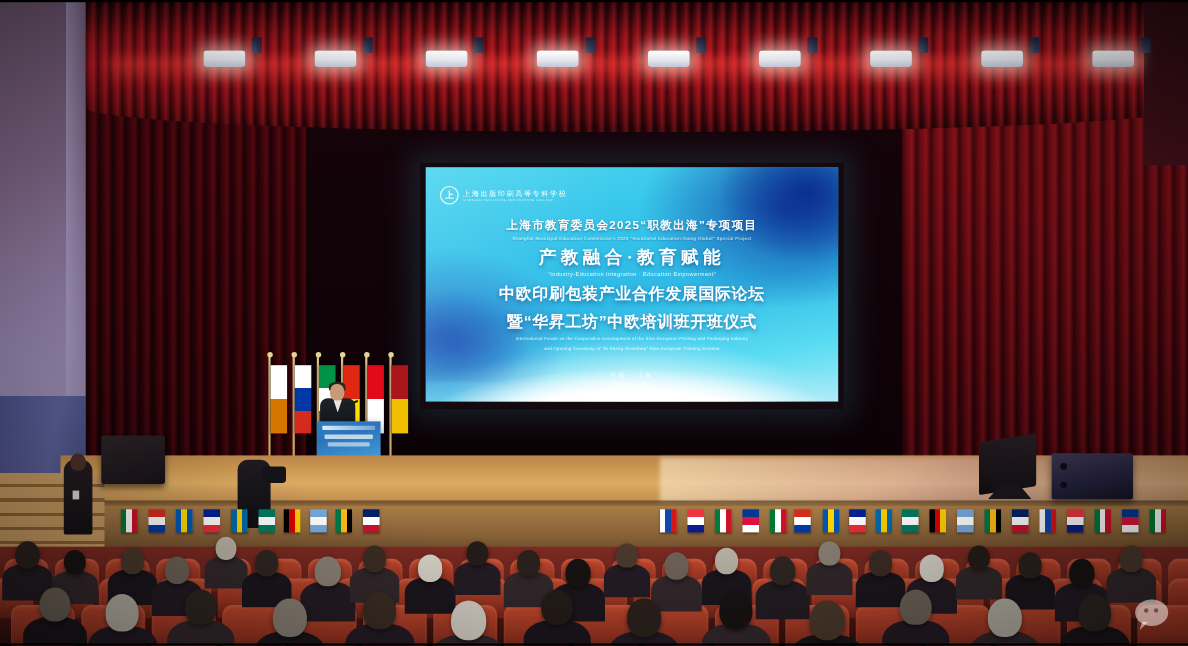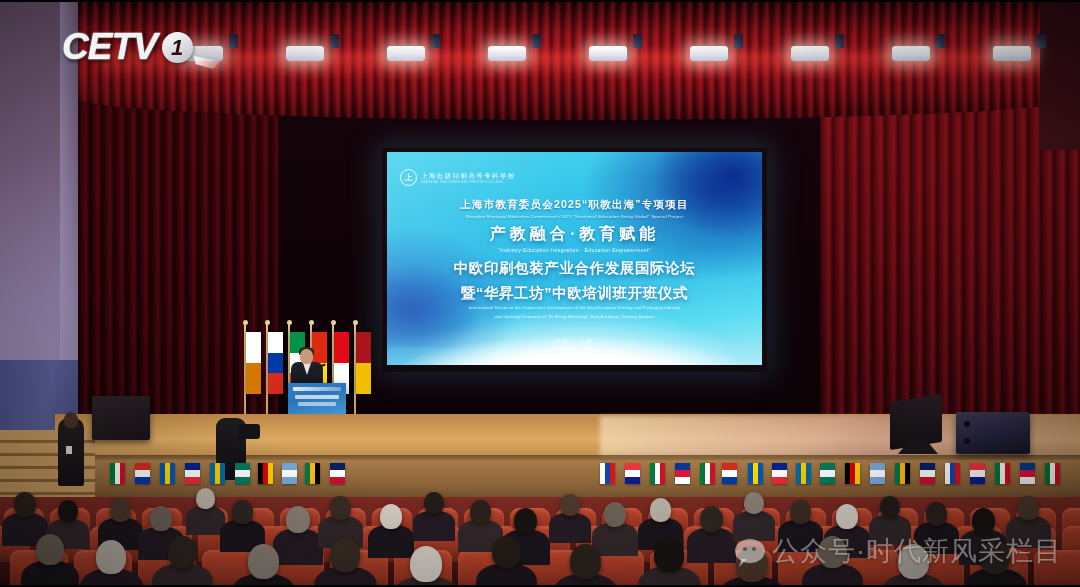--- a/index.html
+++ b/index.html
@@ -648,30 +648,24 @@
       <div class="head" style="left: 818px; top: 536px; width: 29px; height: 32.48px; background: rgb(109, 98, 88); z-index: 9;"></div>
       <div class="shoulders" style="left: 802.05px; top: 563.84px; width: 60.9px; height: 43.5px; background: rgb(36, 28, 36); z-index: 8;"></div>
       <div class="head" style="left: 898px; top: 544px; width: 31px; height: 34.72px; background: rgb(185, 178, 166); z-index: 9;"></div>
       <div class="shoulders" style="left: 880.95px; top: 573.76px; width: 65.1px; height: 46.5px; background: rgb(51, 40, 44); z-index: 8;"></div>
       <div class="head" style="left: 980px; top: 540px; width: 30px; height: 33.6px; background: rgb(46, 38, 34); z-index: 9;"></div>
       <div class="shoulders" style="left: 963.5px; top: 568.8px; width: 63px; height: 45px; background: rgb(27, 22, 28); z-index: 8;"></div>
     </div>
 
   <div class="vignette"></div>
 
-  <div class="logo-cetv">
-    <span class="cetv-word">CETV</span>
-    <span class="cetv-one">1</span>
-    <span class="cetv-tail"></span>
-  </div>
 
 
   <div class="watermark">
     <span class="wm-bubble">
       <i class="wm-eye" style="left:8px"></i>
         <i class="wm-eye" style="left:17px"></i>
     </span>
-    <span>公众号·时代新风采栏目</span>
   </div>
 
   <div class="letterbox-top"></div>
   <div class="letterbox-bot"></div>
 </div>
 
 </body></html>

